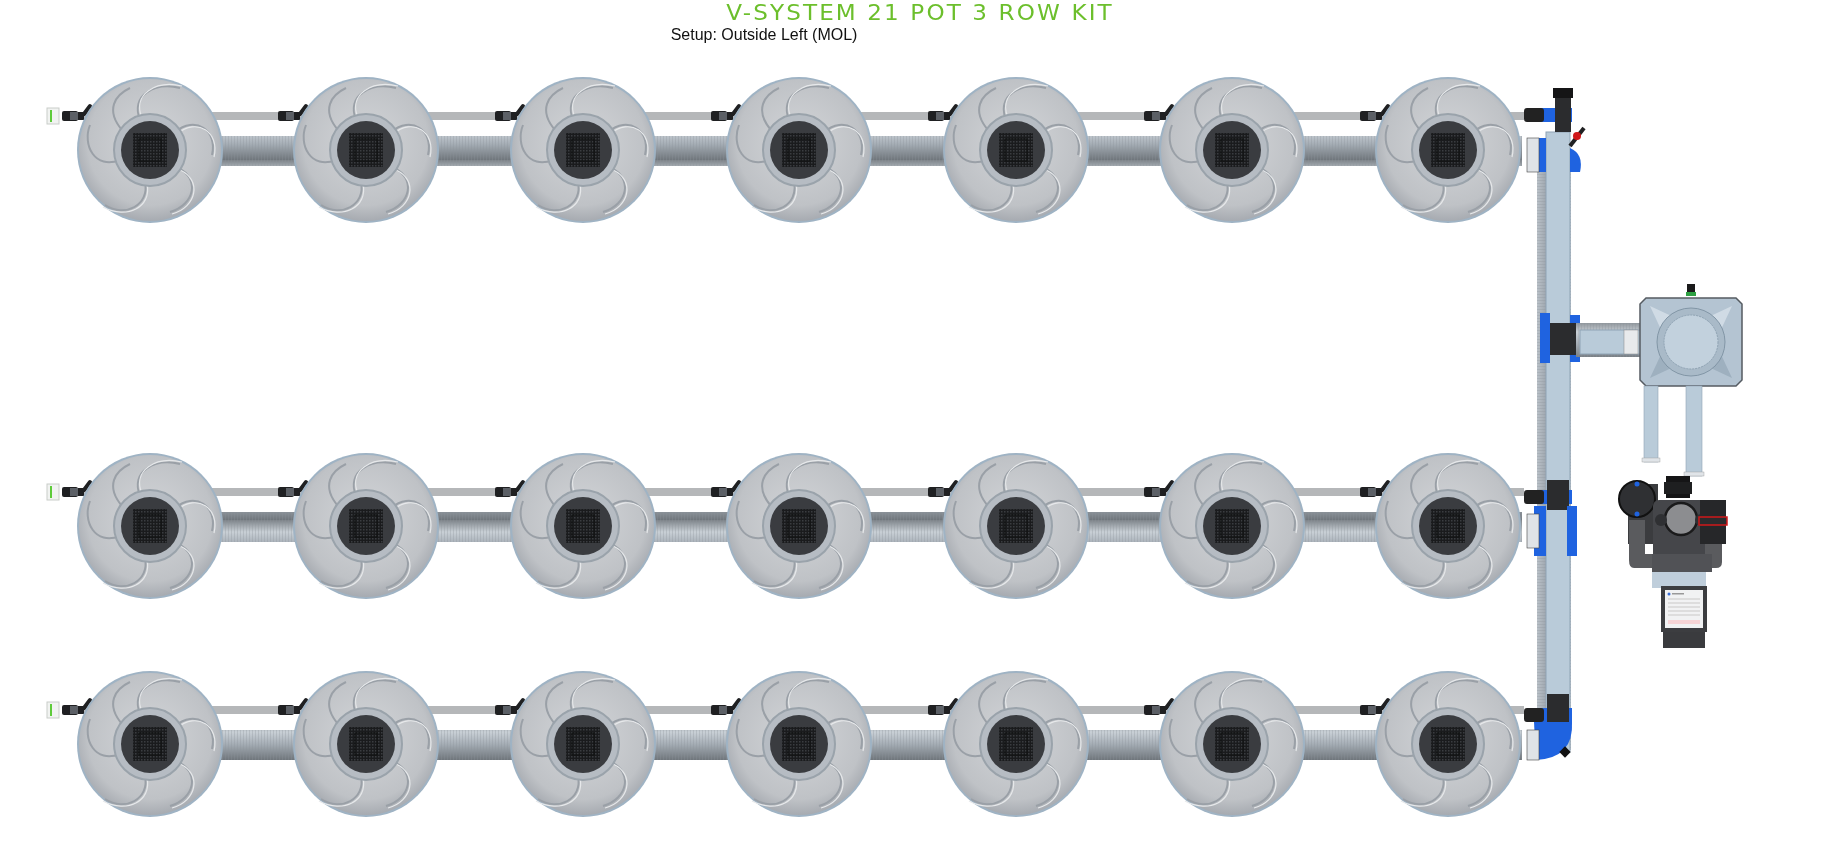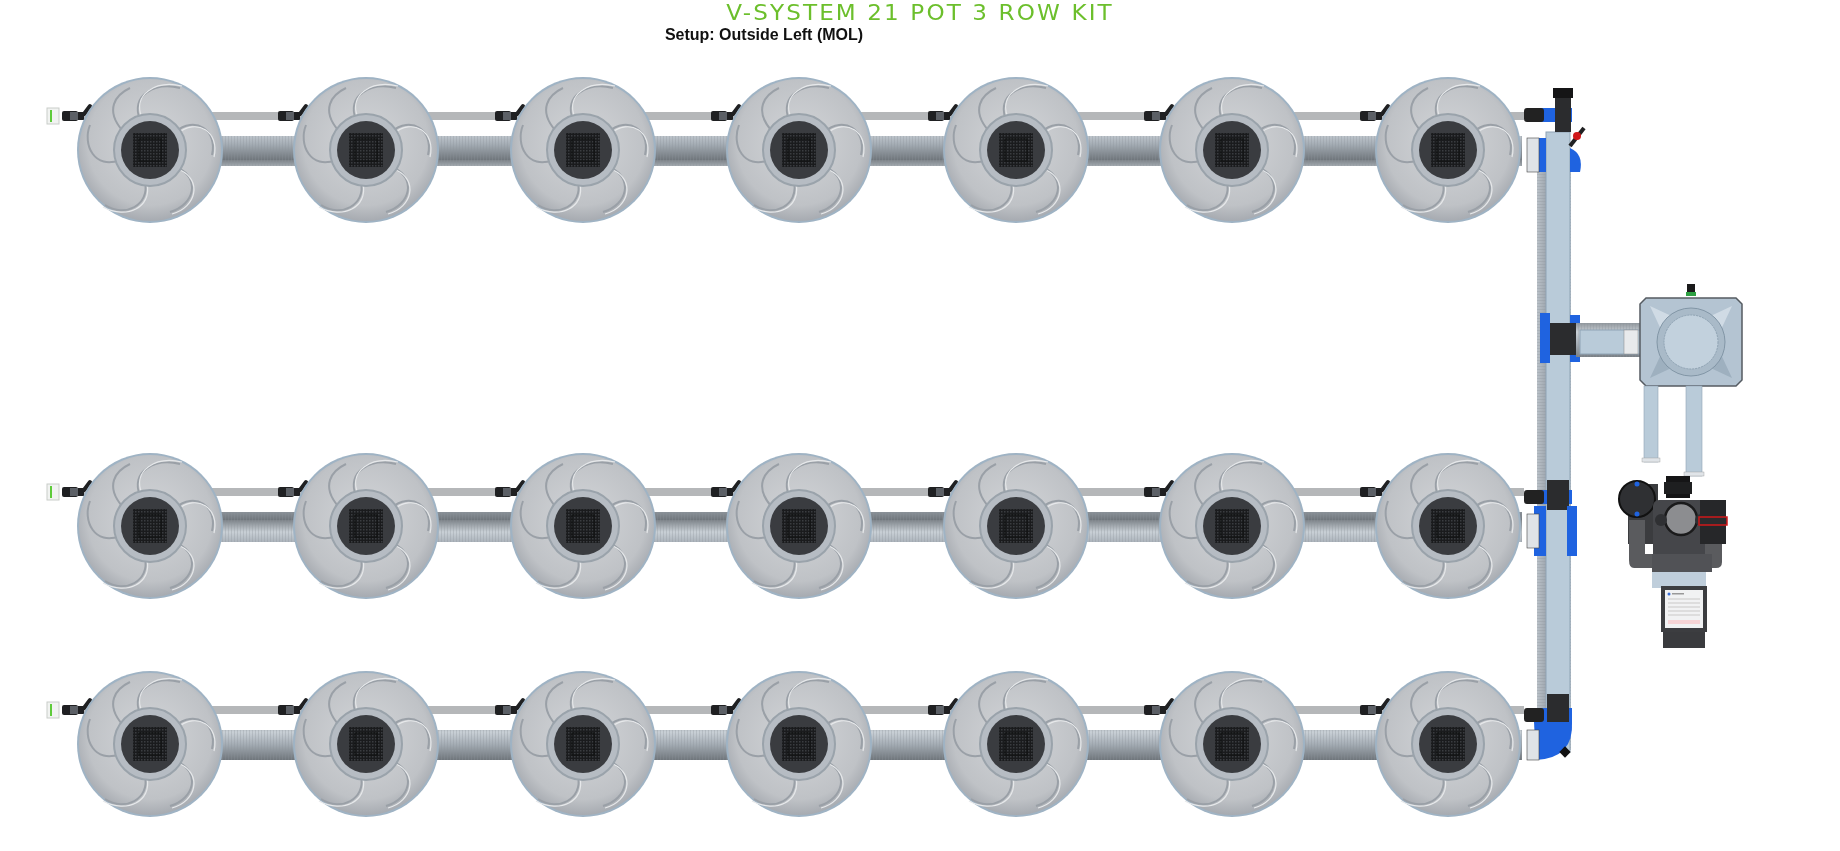--- a/index.html
+++ b/index.html
@@ -1,18 +1,18 @@
 <!DOCTYPE html>
 <html><head>
 <meta charset="utf-8">
 <style>
   html,body{margin:0;padding:0;background:#ffffff;}
   body{width:1840px;height:851px;position:relative;overflow:hidden;font-family:"Liberation Sans",sans-serif;}
   .title{position:absolute;left:0;width:1840px;top:0;text-align:center;color:#6cbf2c;font-family:"DejaVu Sans",sans-serif;font-size:22px;letter-spacing:2px;font-weight:400;line-height:26px;transform:scaleX(1.05);}
-  .subtitle{position:absolute;left:0;width:1528px;top:25px;text-align:center;color:#111;font-size:16px;line-height:20px;font-weight:bold;}
+  .subtitle{position:absolute;left:0;width:1528px;top:25px;text-align:center;color:#111;font-size:16px;line-height:20px;}
   svg.stage{position:absolute;left:0;top:0;}
 </style>
 </head>
 <body>
 
 <div class="title">V-SYSTEM 21 POT 3 ROW KIT</div>
 <div class="subtitle">Setup: Outside Left (MOL)</div>
 
 <svg class="stage" width="1840" height="851" viewBox="0 0 1840 851">
   <defs>

